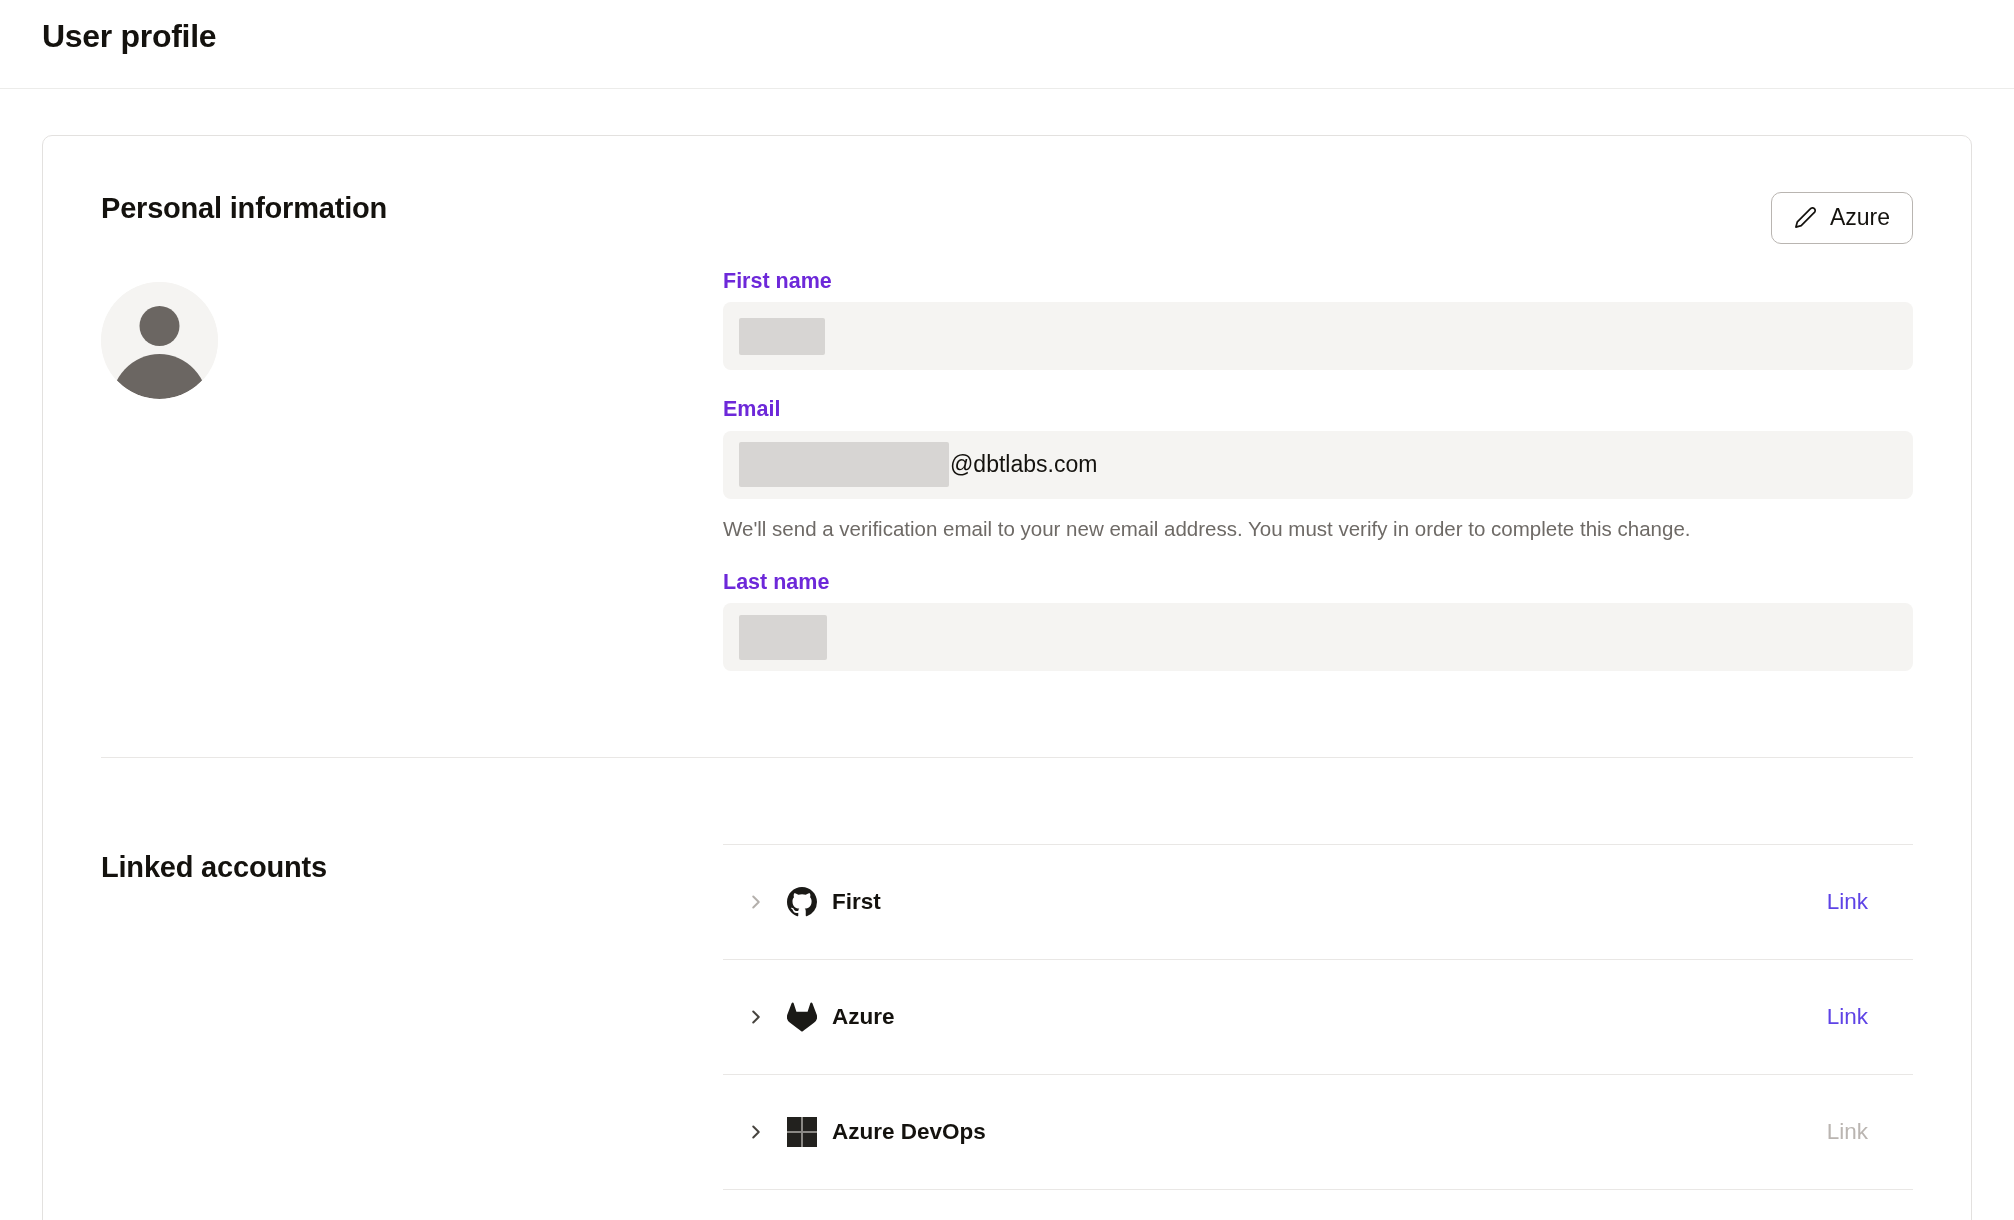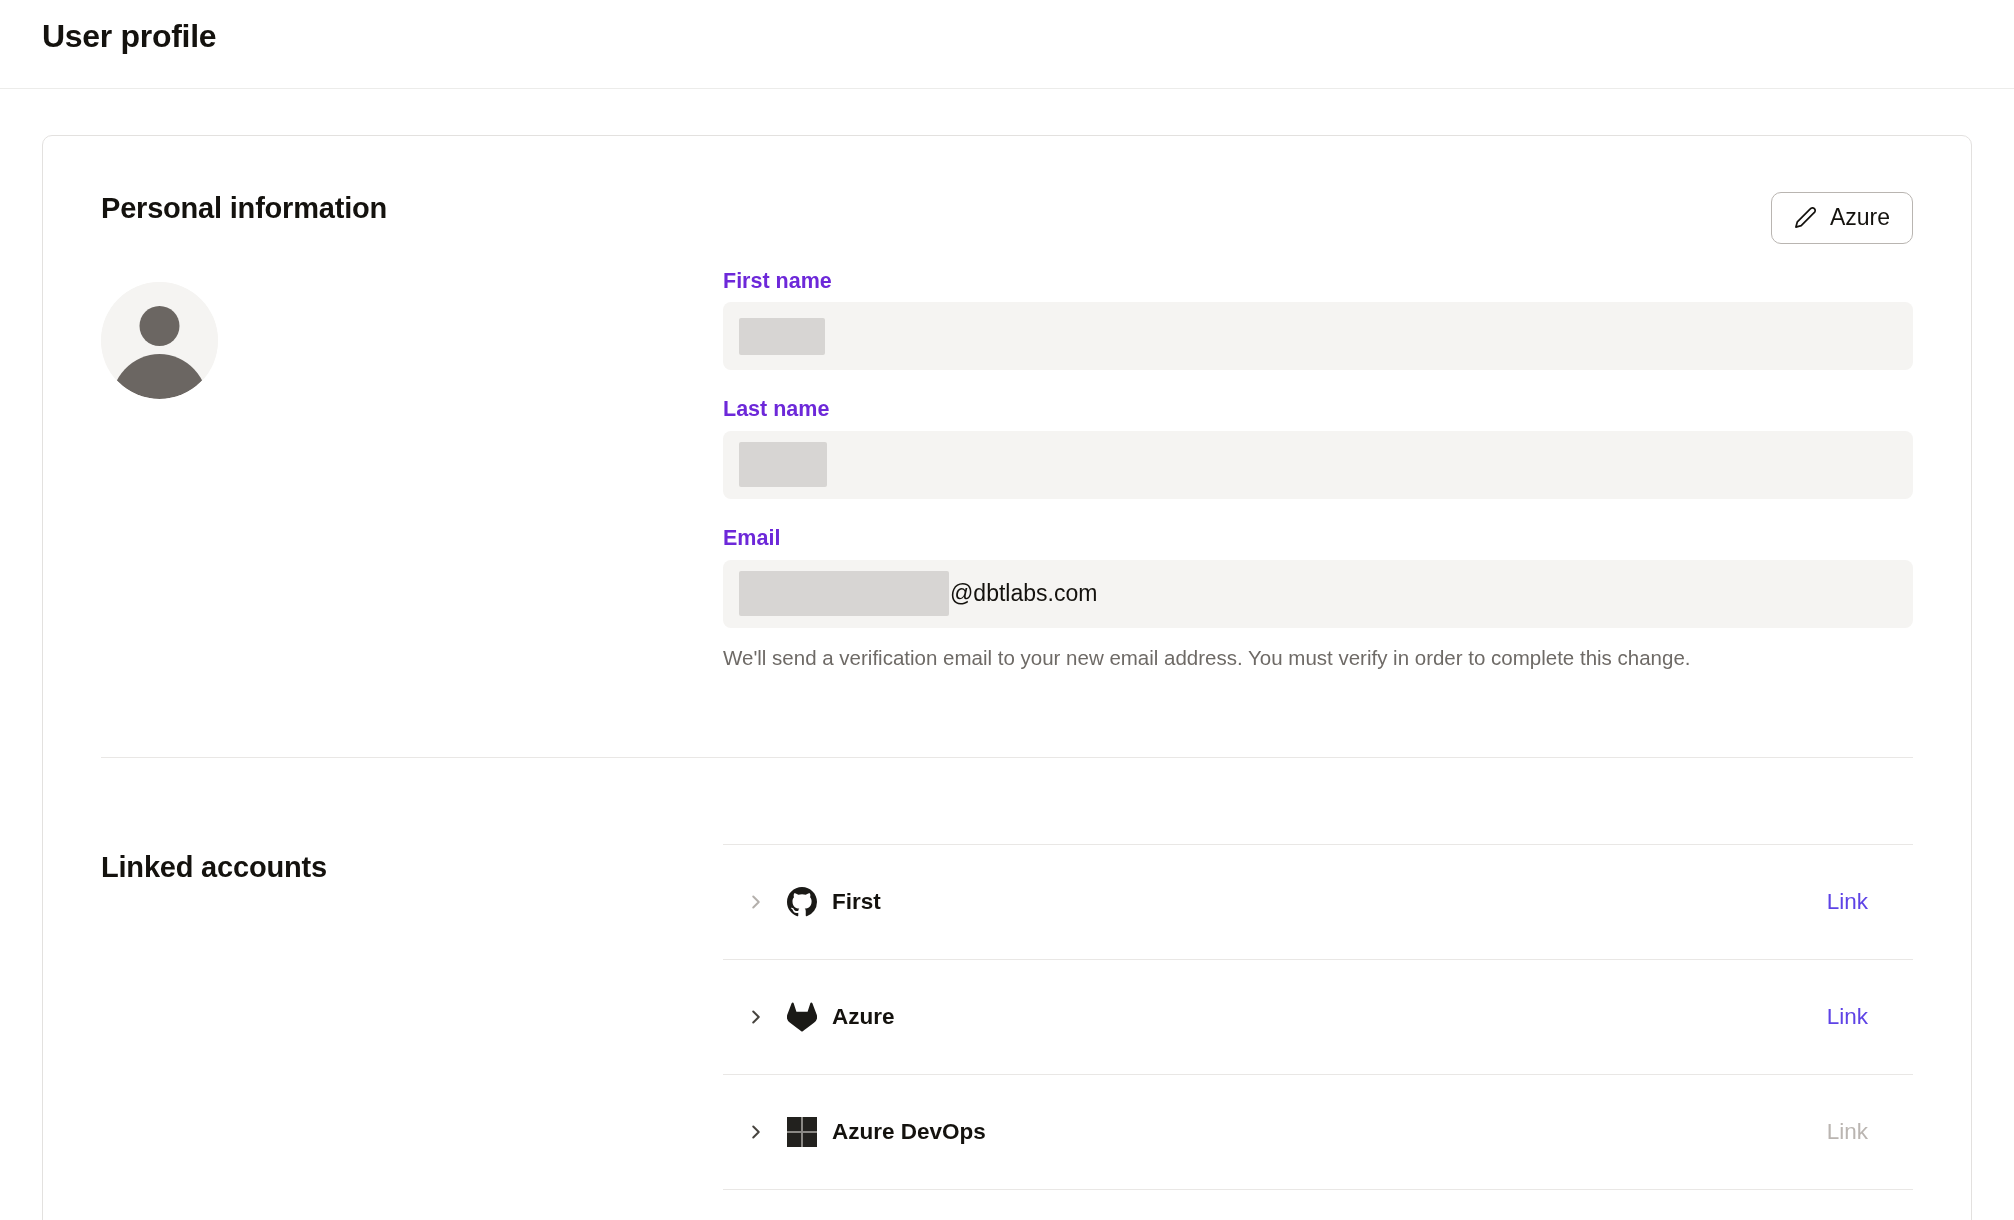--- a/index.html
+++ b/index.html
@@ -152,35 +152,35 @@
     <div class="form-col">
 
       <div class="field">
         <div class="field-label">First name</div>
         <div class="input">
           <span class="redact redact-first"></span>
         </div>
       </div>
 
       <div class="field">
-        <div class="field-label">Last name</div>
-        <div class="input">
-          <span class="redact redact-last"></span>
-        </div>
-      </div>
-
-      <div class="field">
         <div class="field-label">Email</div>
         <div class="input">
           <span class="redact redact-email"></span>
           <span class="email-domain">@dbtlabs.com</span>
         </div>
         <div class="helper">We'll send a verification email to your new email address. You must verify in order to complete this change.</div>
       </div>
 
+      <div class="field">
+        <div class="field-label">Last name</div>
+        <div class="input">
+          <span class="redact redact-last"></span>
+        </div>
+      </div>
+
     </div>
   </div>
 
   <hr class="section-divider">
 
   <div class="linked-row">
     <div class="linked-left">
       <h2 class="section-title">Linked accounts</h2>
     </div>
 

